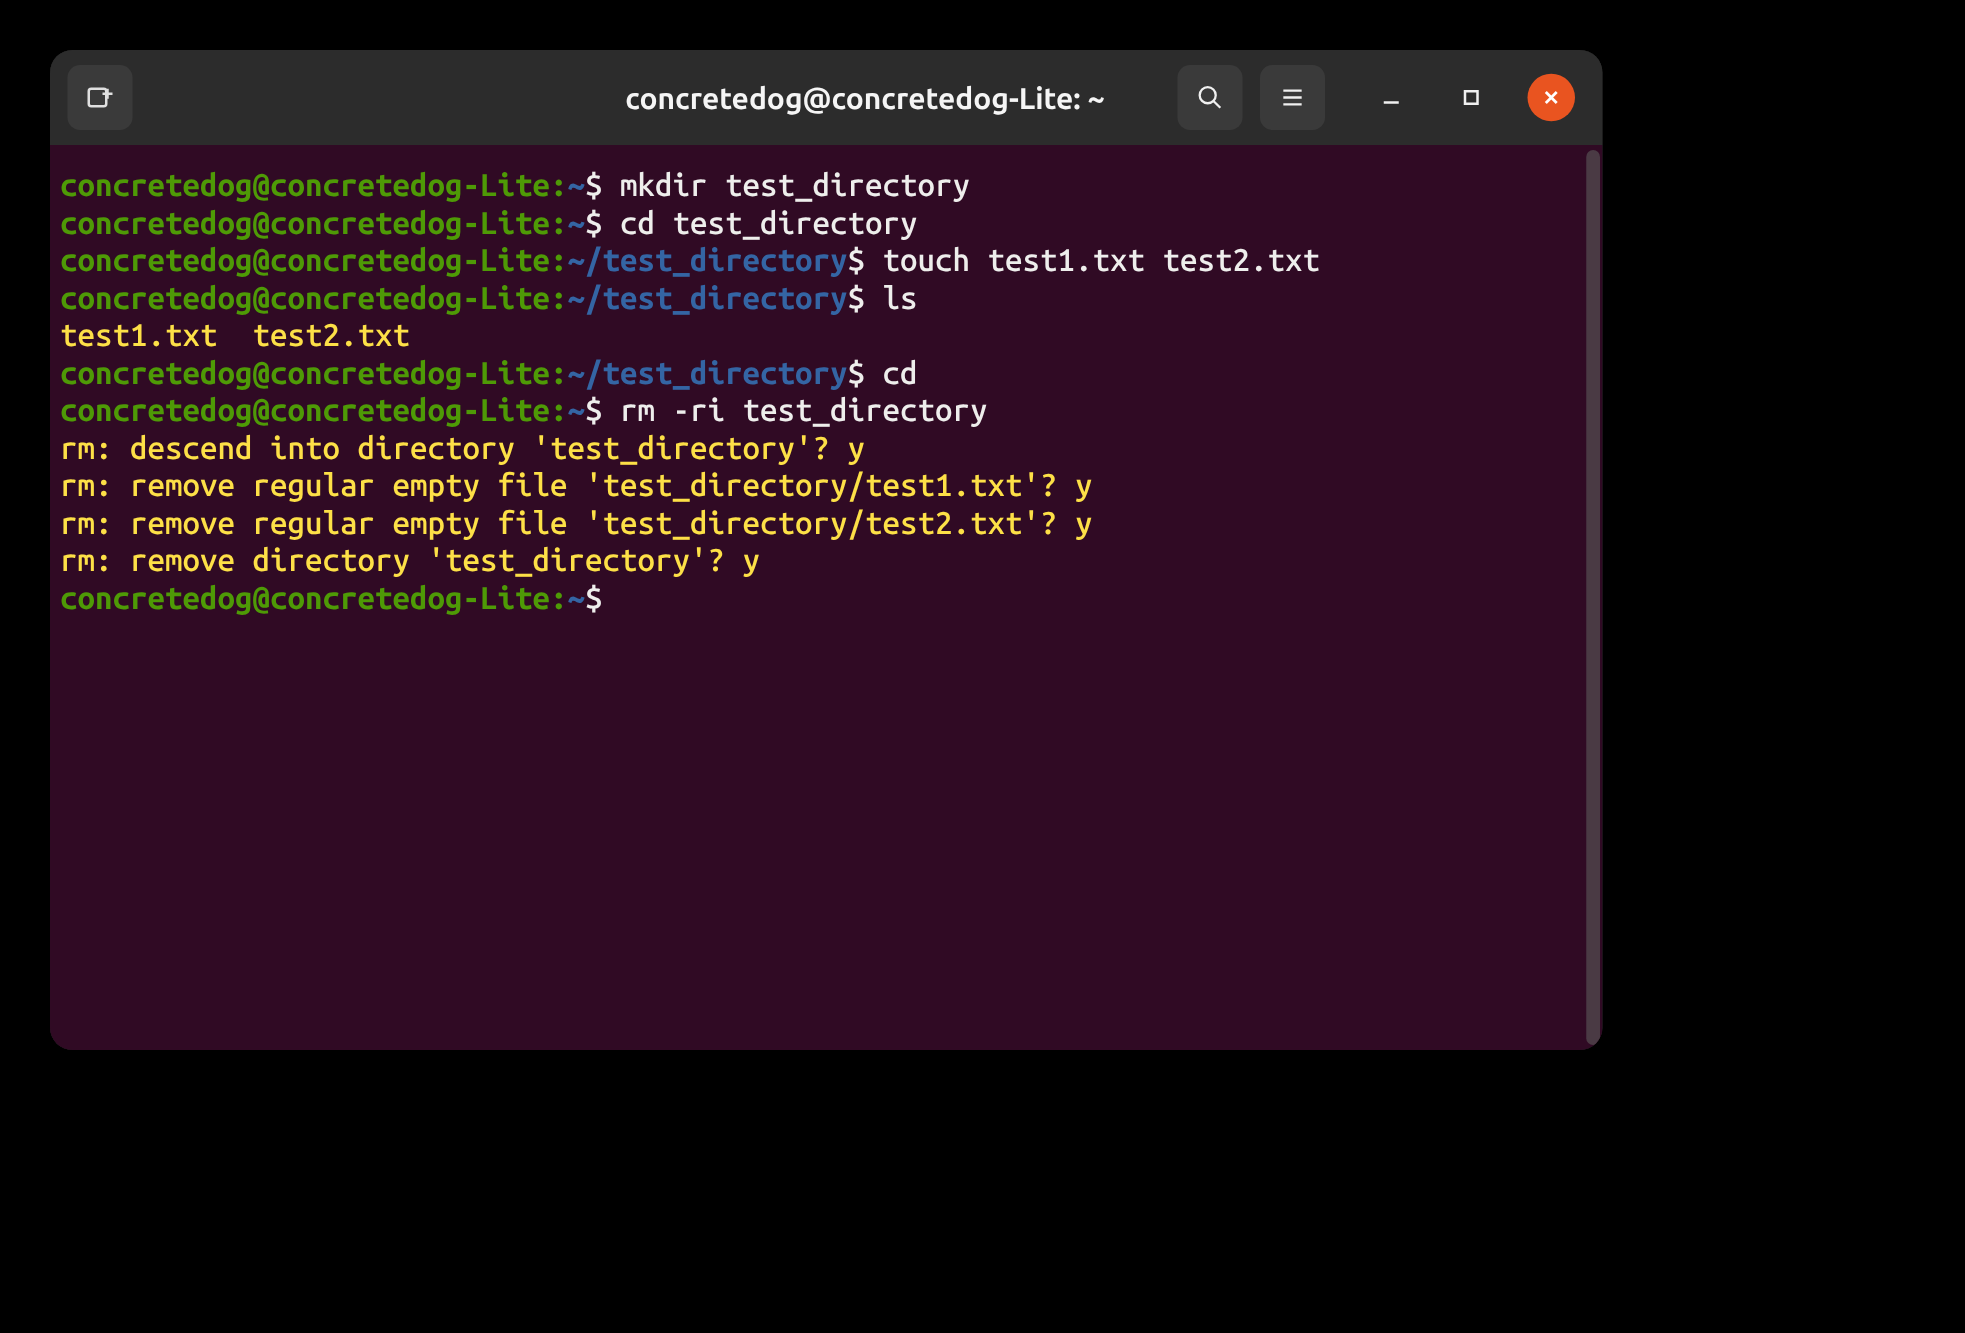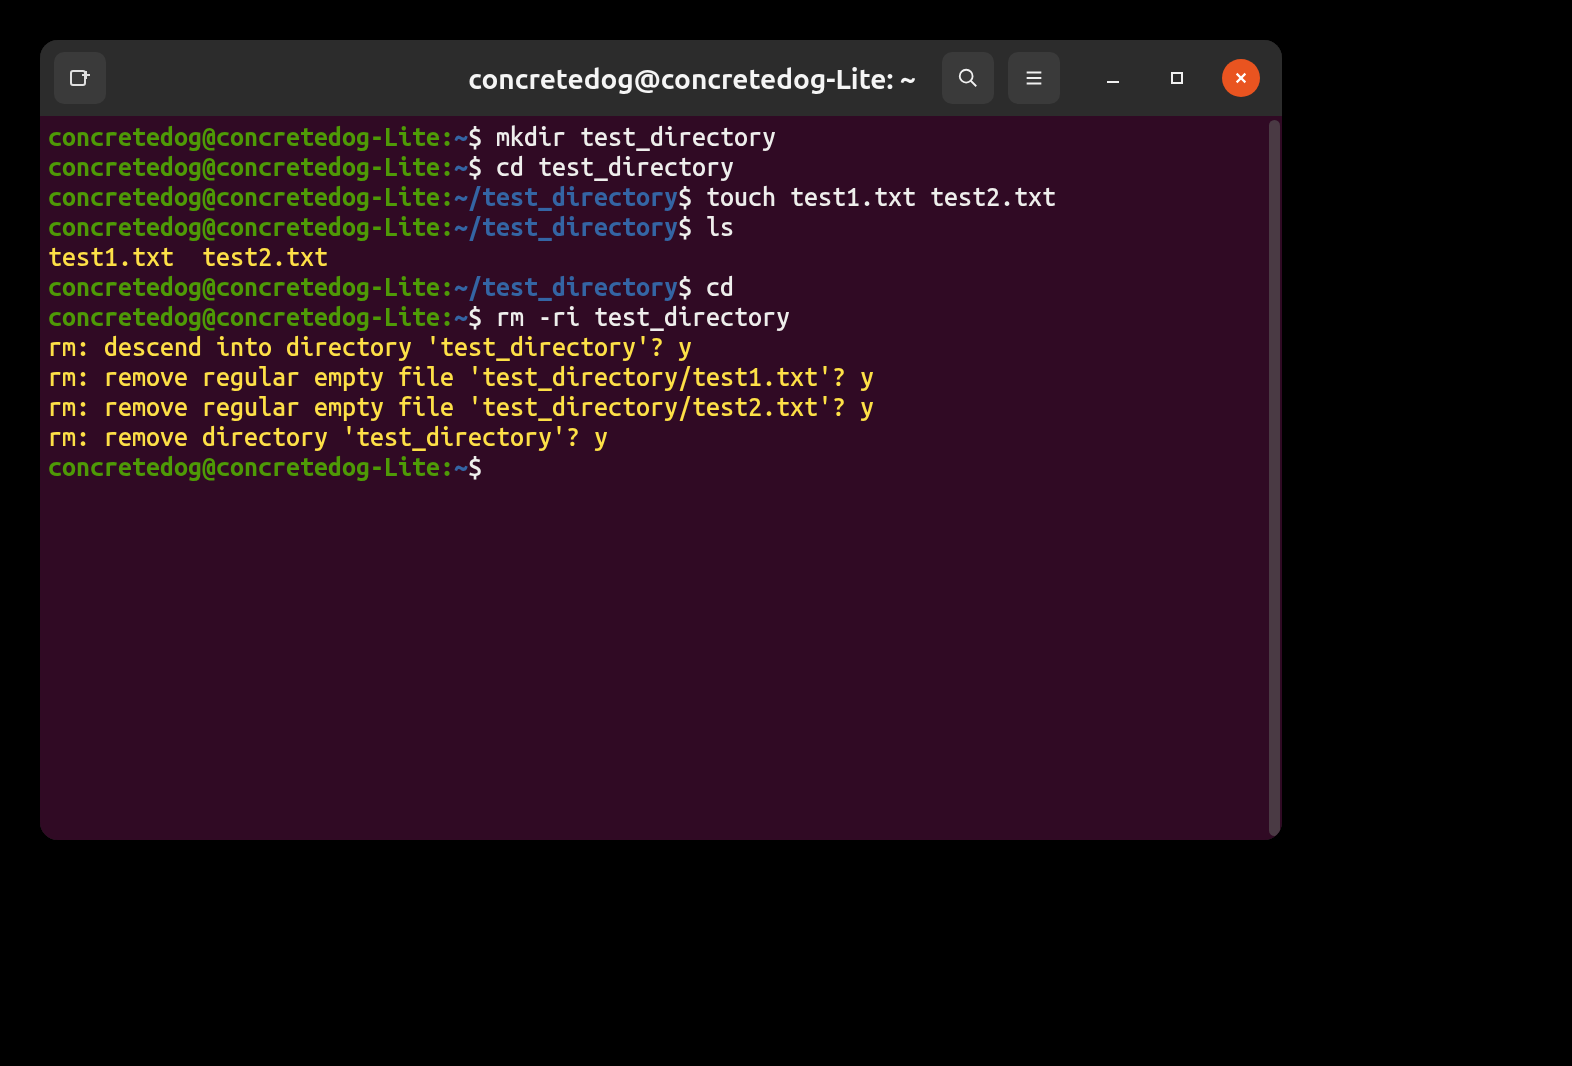--- a/index.html
+++ b/index.html
@@ -48,21 +48,21 @@
     justify-content: center;
     color: #e0e0e0;
     cursor: pointer;
   }
   .tab-btn svg { width: 24px; height: 24px; }
   .title-spacer-left { flex: 1; }
   .title-spacer-right { flex: 1; display: flex; justify-content: flex-end; gap: 14px; align-items: center; }
   .title-text {
     color: #f5f5f5;
     font-family: "Ubuntu", "Cantarell", sans-serif;
-    font-size: 28px;
+    font-size: 24px;
     font-weight: 700;
     white-space: nowrap;
   }
   .hdr-btn {
     width: 52px;
     height: 52px;
     background: #3a3a3a;
     border-radius: 10px;
     display: flex;
     align-items: center;
@@ -84,21 +84,21 @@
   .win-btn.close {
     background: #e95420;
     color: #fff;
   }
   .win-btn svg { width: 16px; height: 16px; }
   .win-btn.close svg { width: 14px; height: 14px; }
   .win-controls { display: flex; align-items: center; gap: 26px; margin-left: 20px; margin-right: 8px;}
   .terminal-body {
     flex: 1;
     background: #300a24;
-    padding: 6px 8px 6px 8px;
+    padding: 17px 8px 6px 8px;
     position: relative;
     overflow: hidden;
   }
   .terminal-content {
     font-size: 25px;
     line-height: 30px;
     color: #eeeeec;
     white-space: pre;
     font-weight: 500;
     letter-spacing: 0px;

